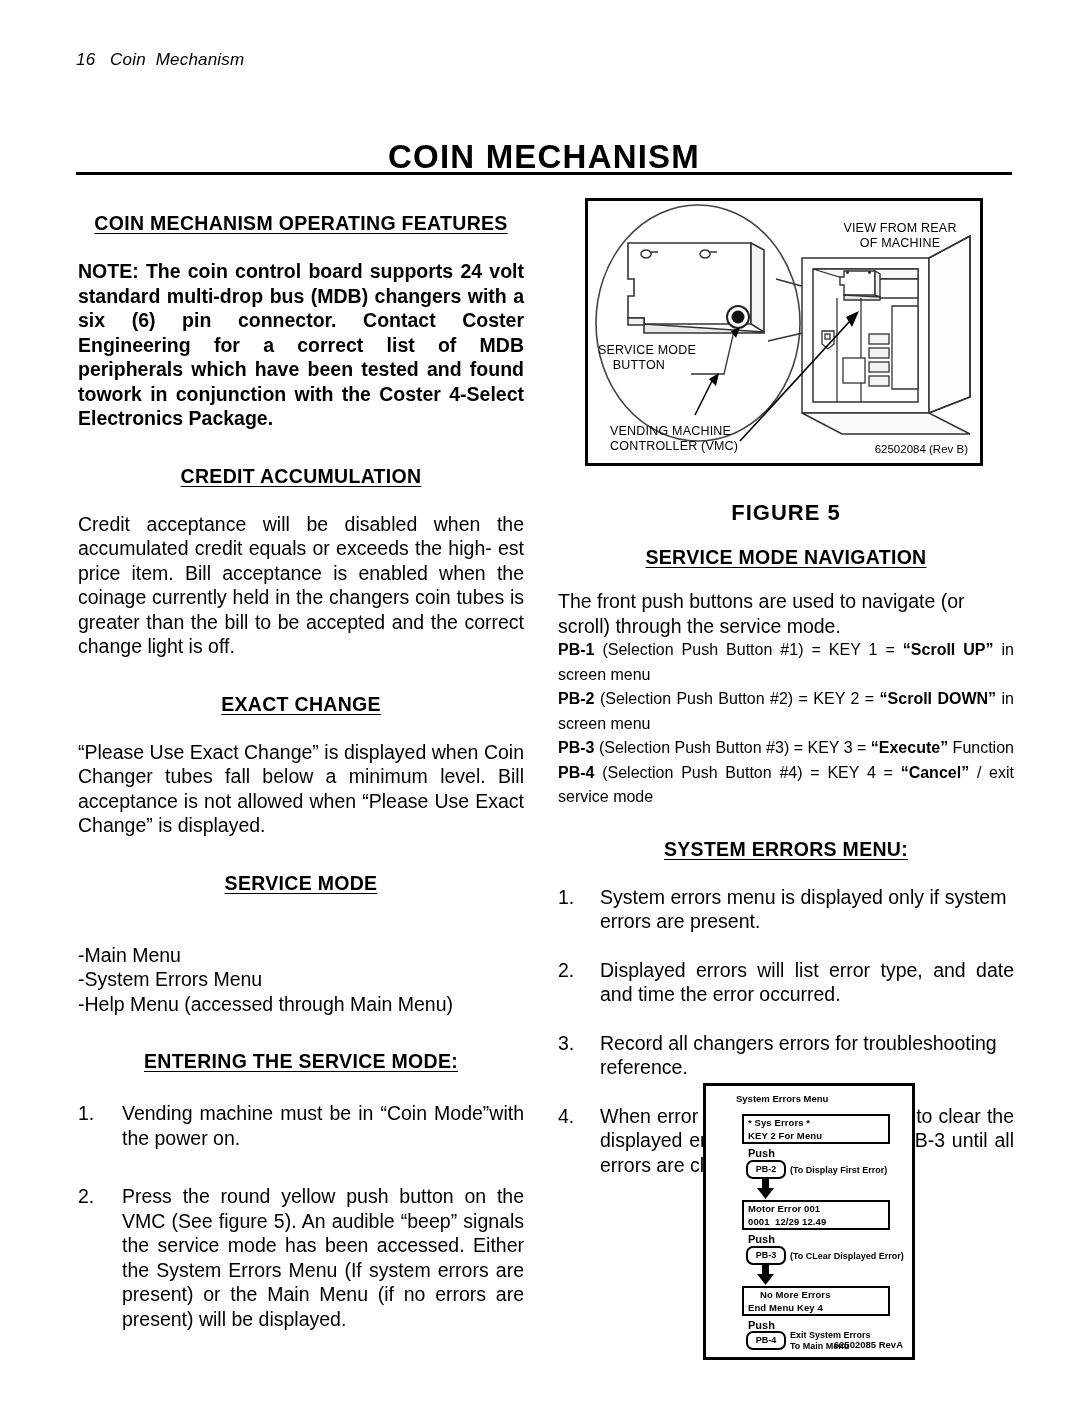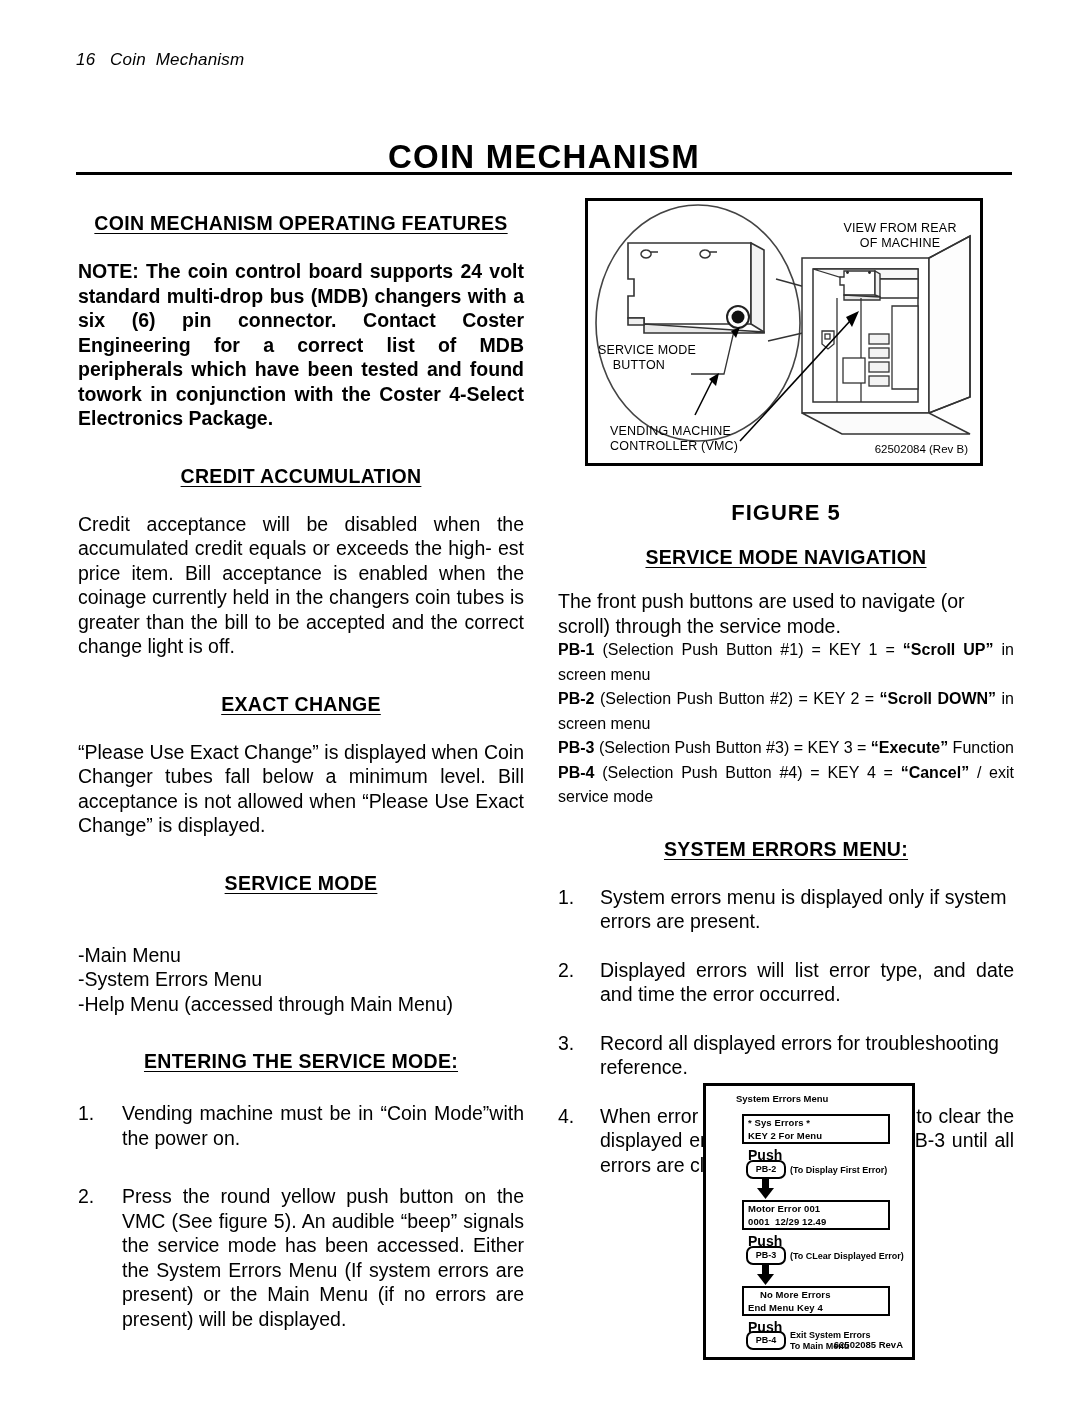--- a/index.html
+++ b/index.html
@@ -209,21 +209,21 @@
     border-radius: 7px;
     box-sizing: border-box;
     text-align: center;
     font-size: 9px;
     font-weight: bold;
     line-height: 15px;
     background: #fff;
   }
   .flow .pushlab {
     position: absolute;
-    font-size: 14px;
+    font-size: 11px;
     font-weight: bold;
     white-space: pre;
   }
   .flow .sidelab {
     position: absolute;
     font-size: 9px;
     font-weight: bold;
     line-height: 10.5px;
     white-space: pre;
   }
@@ -411,21 +411,21 @@
         <span class="txt nojust">System errors menu is displayed only if system errors are present.</span>
       </div>
       <div class="sp-8"></div>
       <div class="numitem">
         <span class="num">2.</span>
         <span class="txt">Displayed errors will list error type, and date and time the error occurred.</span>
       </div>
       <div class="sp-8"></div>
       <div class="numitem">
         <span class="num">3.</span>
-        <span class="txt nojust">Record all displayed errors for troubleshooting reference.</span>
+        <span class="txt nojust">Record all changers errors for troubleshooting reference.</span>
       </div>
       <div class="sp-8"></div>
       <div class="numitem">
         <span class="num">4.</span>
         <span class="txt">When error is displayed, push PB-3 to clear the displayed error. Continue pushing PB-3 until all errors are cleared.</span>
       </div>
     </div>
   </div>
 
   <div class="flow">

